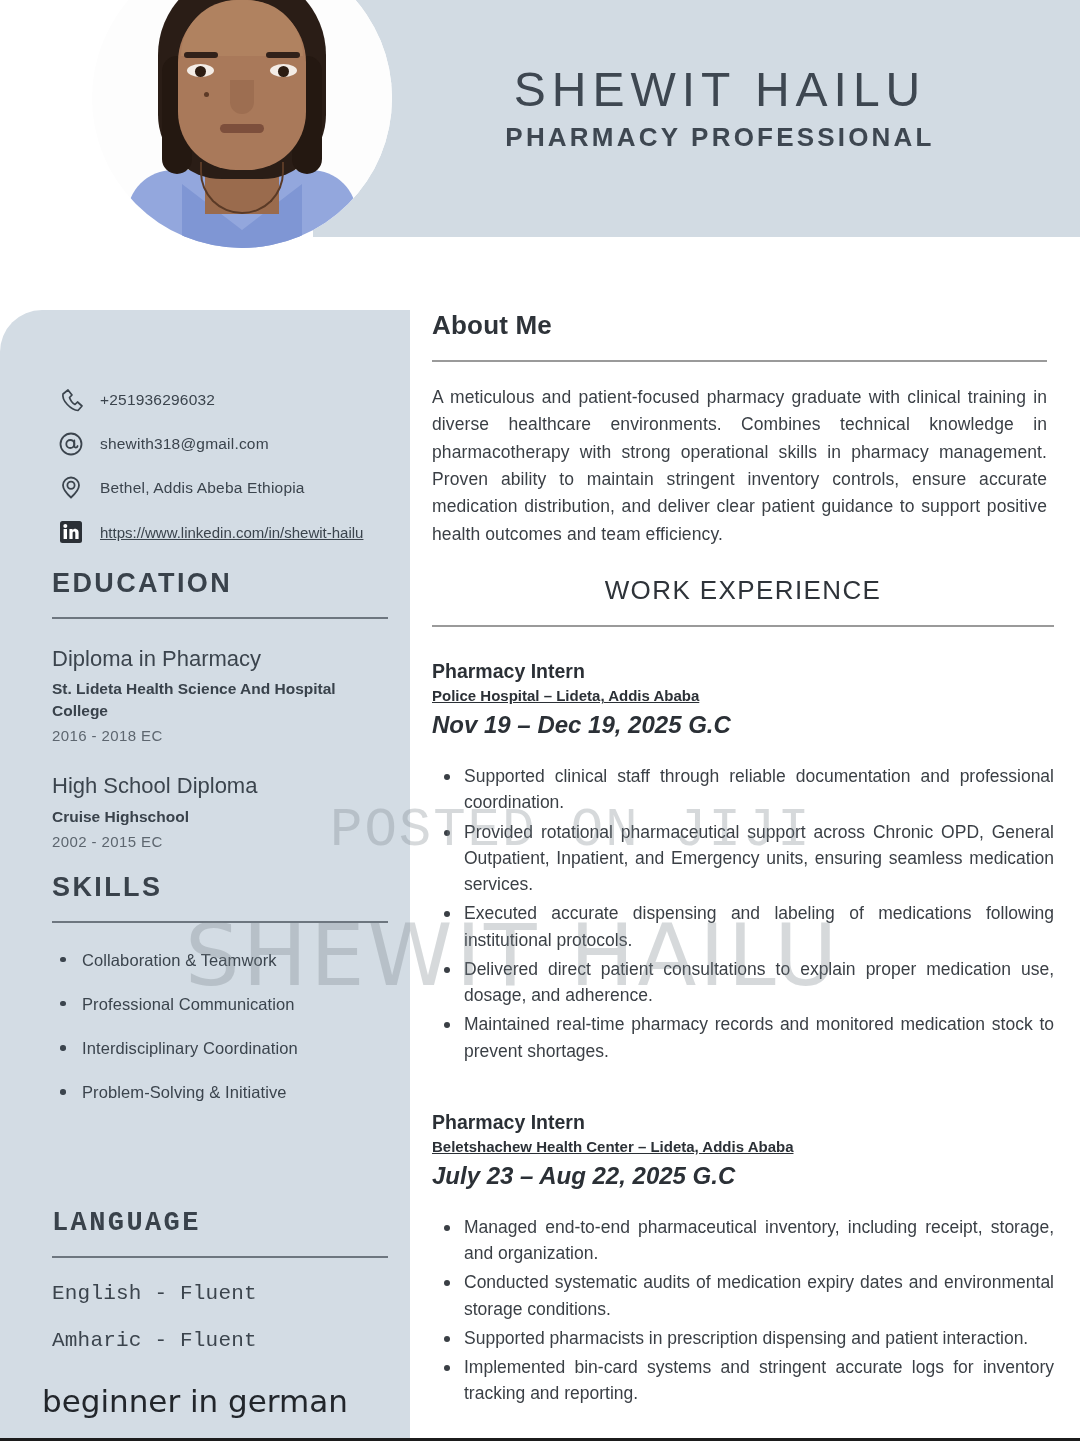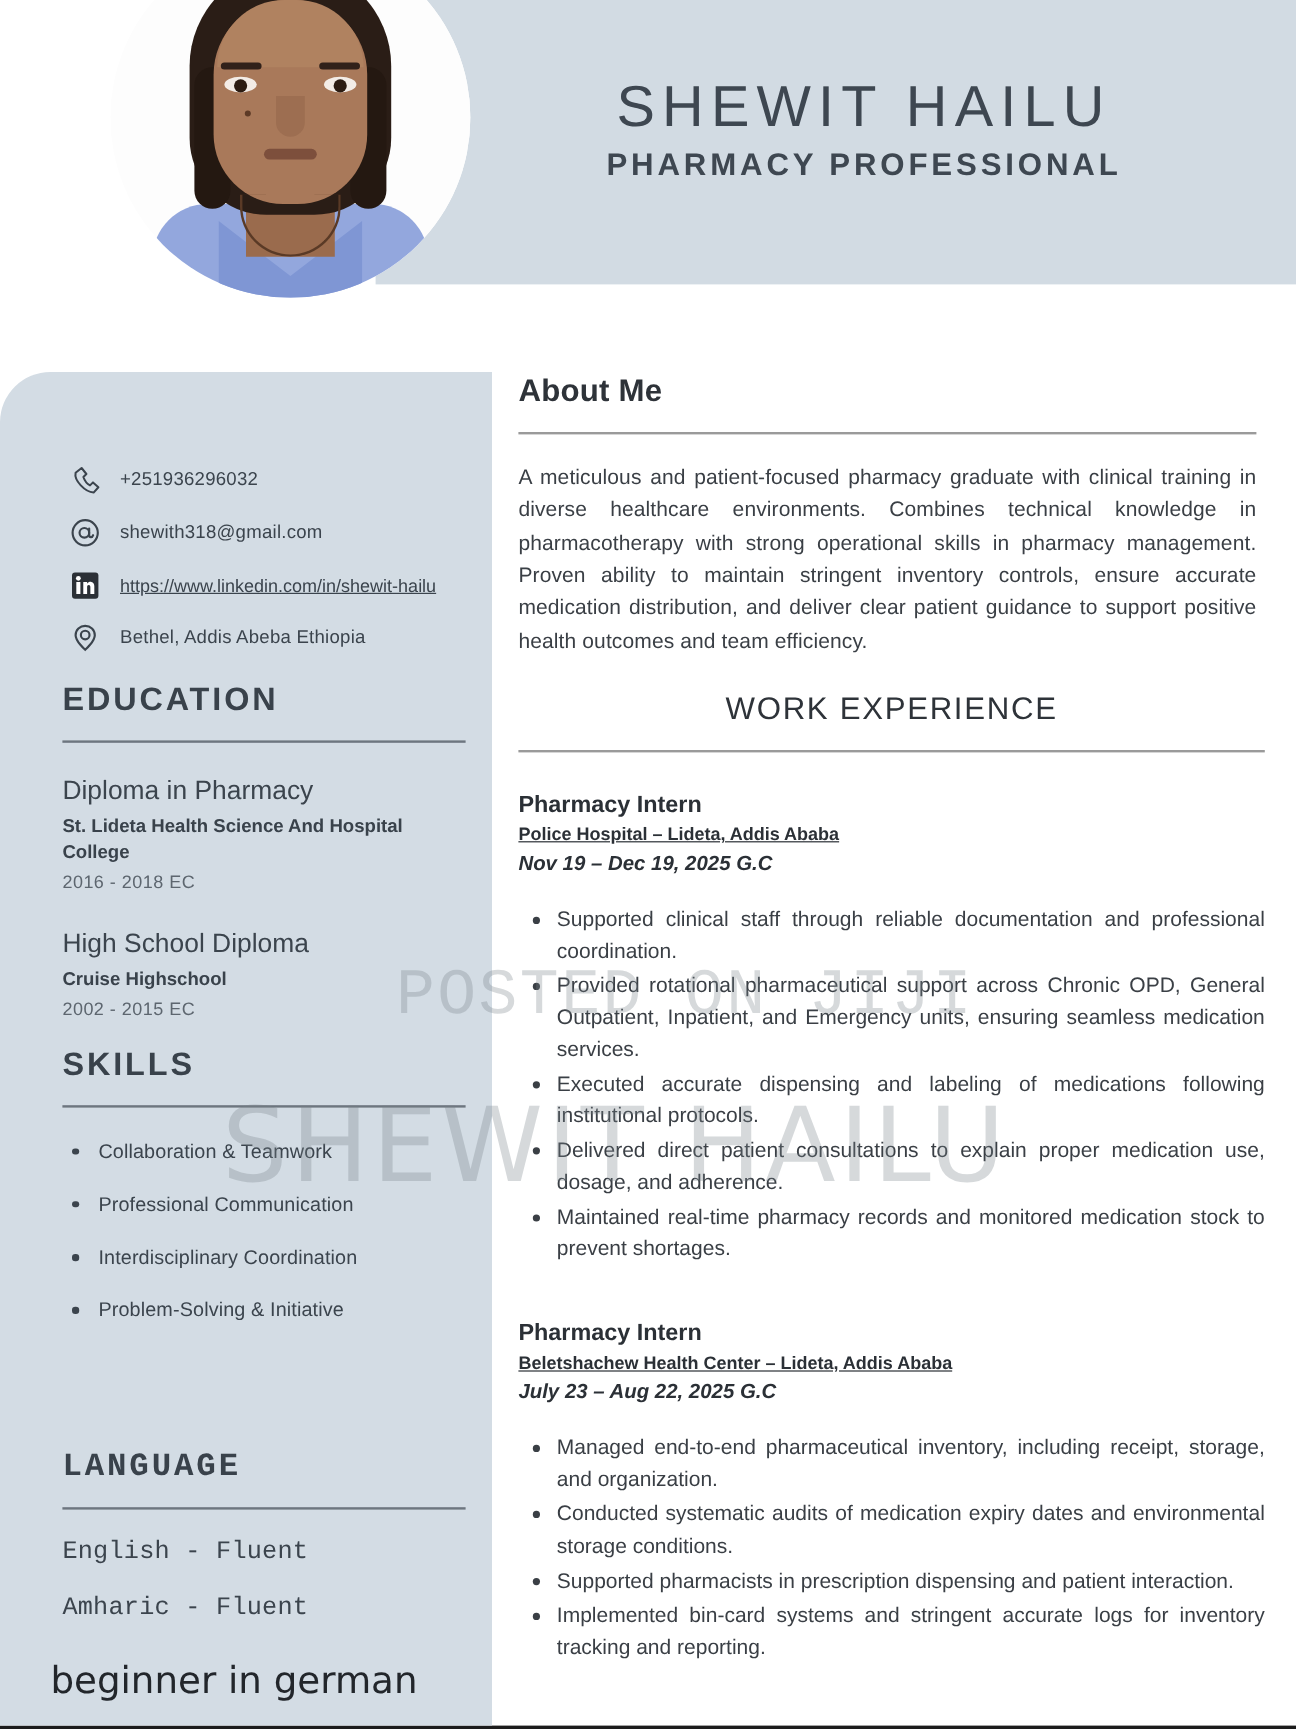--- a/index.html
+++ b/index.html
@@ -156,21 +156,21 @@
     margin-top:22px; font-size:17.5px; line-height:1.56; color:#3a3f45;
     text-align:justify; letter-spacing:0.1px;
   }
 
   .work-wrap{ position:absolute; left:0; top:575px; width:622px; }
 
   .job{ margin-top:30px; }
   .job + .job{ margin-top:44px; }
   .job-title{ font-size:19.5px; font-weight:700; color:#2b3036; line-height:1.45; }
   .job-org{ font-size:15px; font-weight:700; color:#2b3036; line-height:1.45;text-decoration:underline; }
-  .job-date{ font-size:17px; font-weight:700; font-style:italic; color:#2b3036; line-height:1.5; }
+  .job-date{ font-size:24px; font-weight:700; font-style:italic; color:#2b3036; line-height:1.5; }
 
   .job-list{ list-style:none; margin-top:20px; }
   .job-list li{
     font-size:17.5px; line-height:1.5; color:#3a3f45;
     text-align:justify; padding-left:32px; position:relative; margin-bottom:3px;
   }
   .job-list li:before{
     content:""; position:absolute; left:12px; top:11px;
     width:6px; height:6px; border-radius:50%; background:#3a3f45;
   }
@@ -248,40 +248,40 @@
           <circle cx="12.3" cy="13" r="4" fill="none" stroke="#3b444d" stroke-width="1.8"></circle>
           <path d="M16.3 9.5 L16.3 15 C16.3 17 19 17.2 19.6 15" fill="none" stroke="#3b444d" stroke-width="1.8" stroke-linecap="round"></path>
         </svg>
       </span>
       <span class="c-txt">shewith318@gmail.com</span>
     </div>
 
     <div class="c-row">
       <span class="c-ico">
         <svg width="26" height="26" viewBox="0 0 26 26">
+          <path d="M13 2.5 C8.6 2.5 5 6 5 10.3 C5 15.4 13 22.5 13 22.5 C13 22.5 21 15.4 21 10.3
+                   C21 6 17.4 2.5 13 2.5 Z" fill="none" stroke="#3b444d" stroke-width="1.8"></path>
+          <circle cx="13" cy="10.2" r="3.6" fill="none" stroke="#3b444d" stroke-width="1.8"></circle>
+        </svg>
+      </span>
+      <span class="c-txt">Bethel, Addis Abeba Ethiopia</span>
+    </div>
+
+    <div class="c-row">
+      <span class="c-ico">
+        <svg width="26" height="26" viewBox="0 0 26 26">
           <rect x="2" y="2" width="22" height="22" rx="2.5" fill="#2b3036"></rect>
           <rect x="5.6" y="10" width="3.4" height="10" fill="#ffffff"></rect>
           <circle cx="7.3" cy="6.9" r="2" fill="#ffffff"></circle>
           <path d="M11.4 20 L11.4 10 L14.6 10 L14.6 11.4 C15.4 10.1 16.8 9.7 18.1 9.9
                    C19.9 10.2 20.6 11.6 20.6 13.6 L20.6 20 L17.3 20 L17.3 14.3
                    C17.3 13.1 16.9 12.5 15.9 12.5 C15 12.5 14.6 13.2 14.6 14.3 L14.6 20 Z" fill="#ffffff"></path>
         </svg>
       </span>
       <span class="c-link">https://www.linkedin.com/in/shewit-hailu</span>
-    </div>
-
-    <div class="c-row">
-      <span class="c-ico">
-        <svg width="26" height="26" viewBox="0 0 26 26">
-          <path d="M13 2.5 C8.6 2.5 5 6 5 10.3 C5 15.4 13 22.5 13 22.5 C13 22.5 21 15.4 21 10.3
-                   C21 6 17.4 2.5 13 2.5 Z" fill="none" stroke="#3b444d" stroke-width="1.8"></path>
-          <circle cx="13" cy="10.2" r="3.6" fill="none" stroke="#3b444d" stroke-width="1.8"></circle>
-        </svg>
-      </span>
-      <span class="c-txt">Bethel, Addis Abeba Ethiopia</span>
     </div>
   </div>
 
   <div class="edu-block">
     <div class="sec-h">EDUCATION</div>
     <div class="sec-rule"></div>
 
     <div style="margin-top:26px;">
       <div class="edu-item">
         <div class="edu-deg">Diploma in Pharmacy</div>

